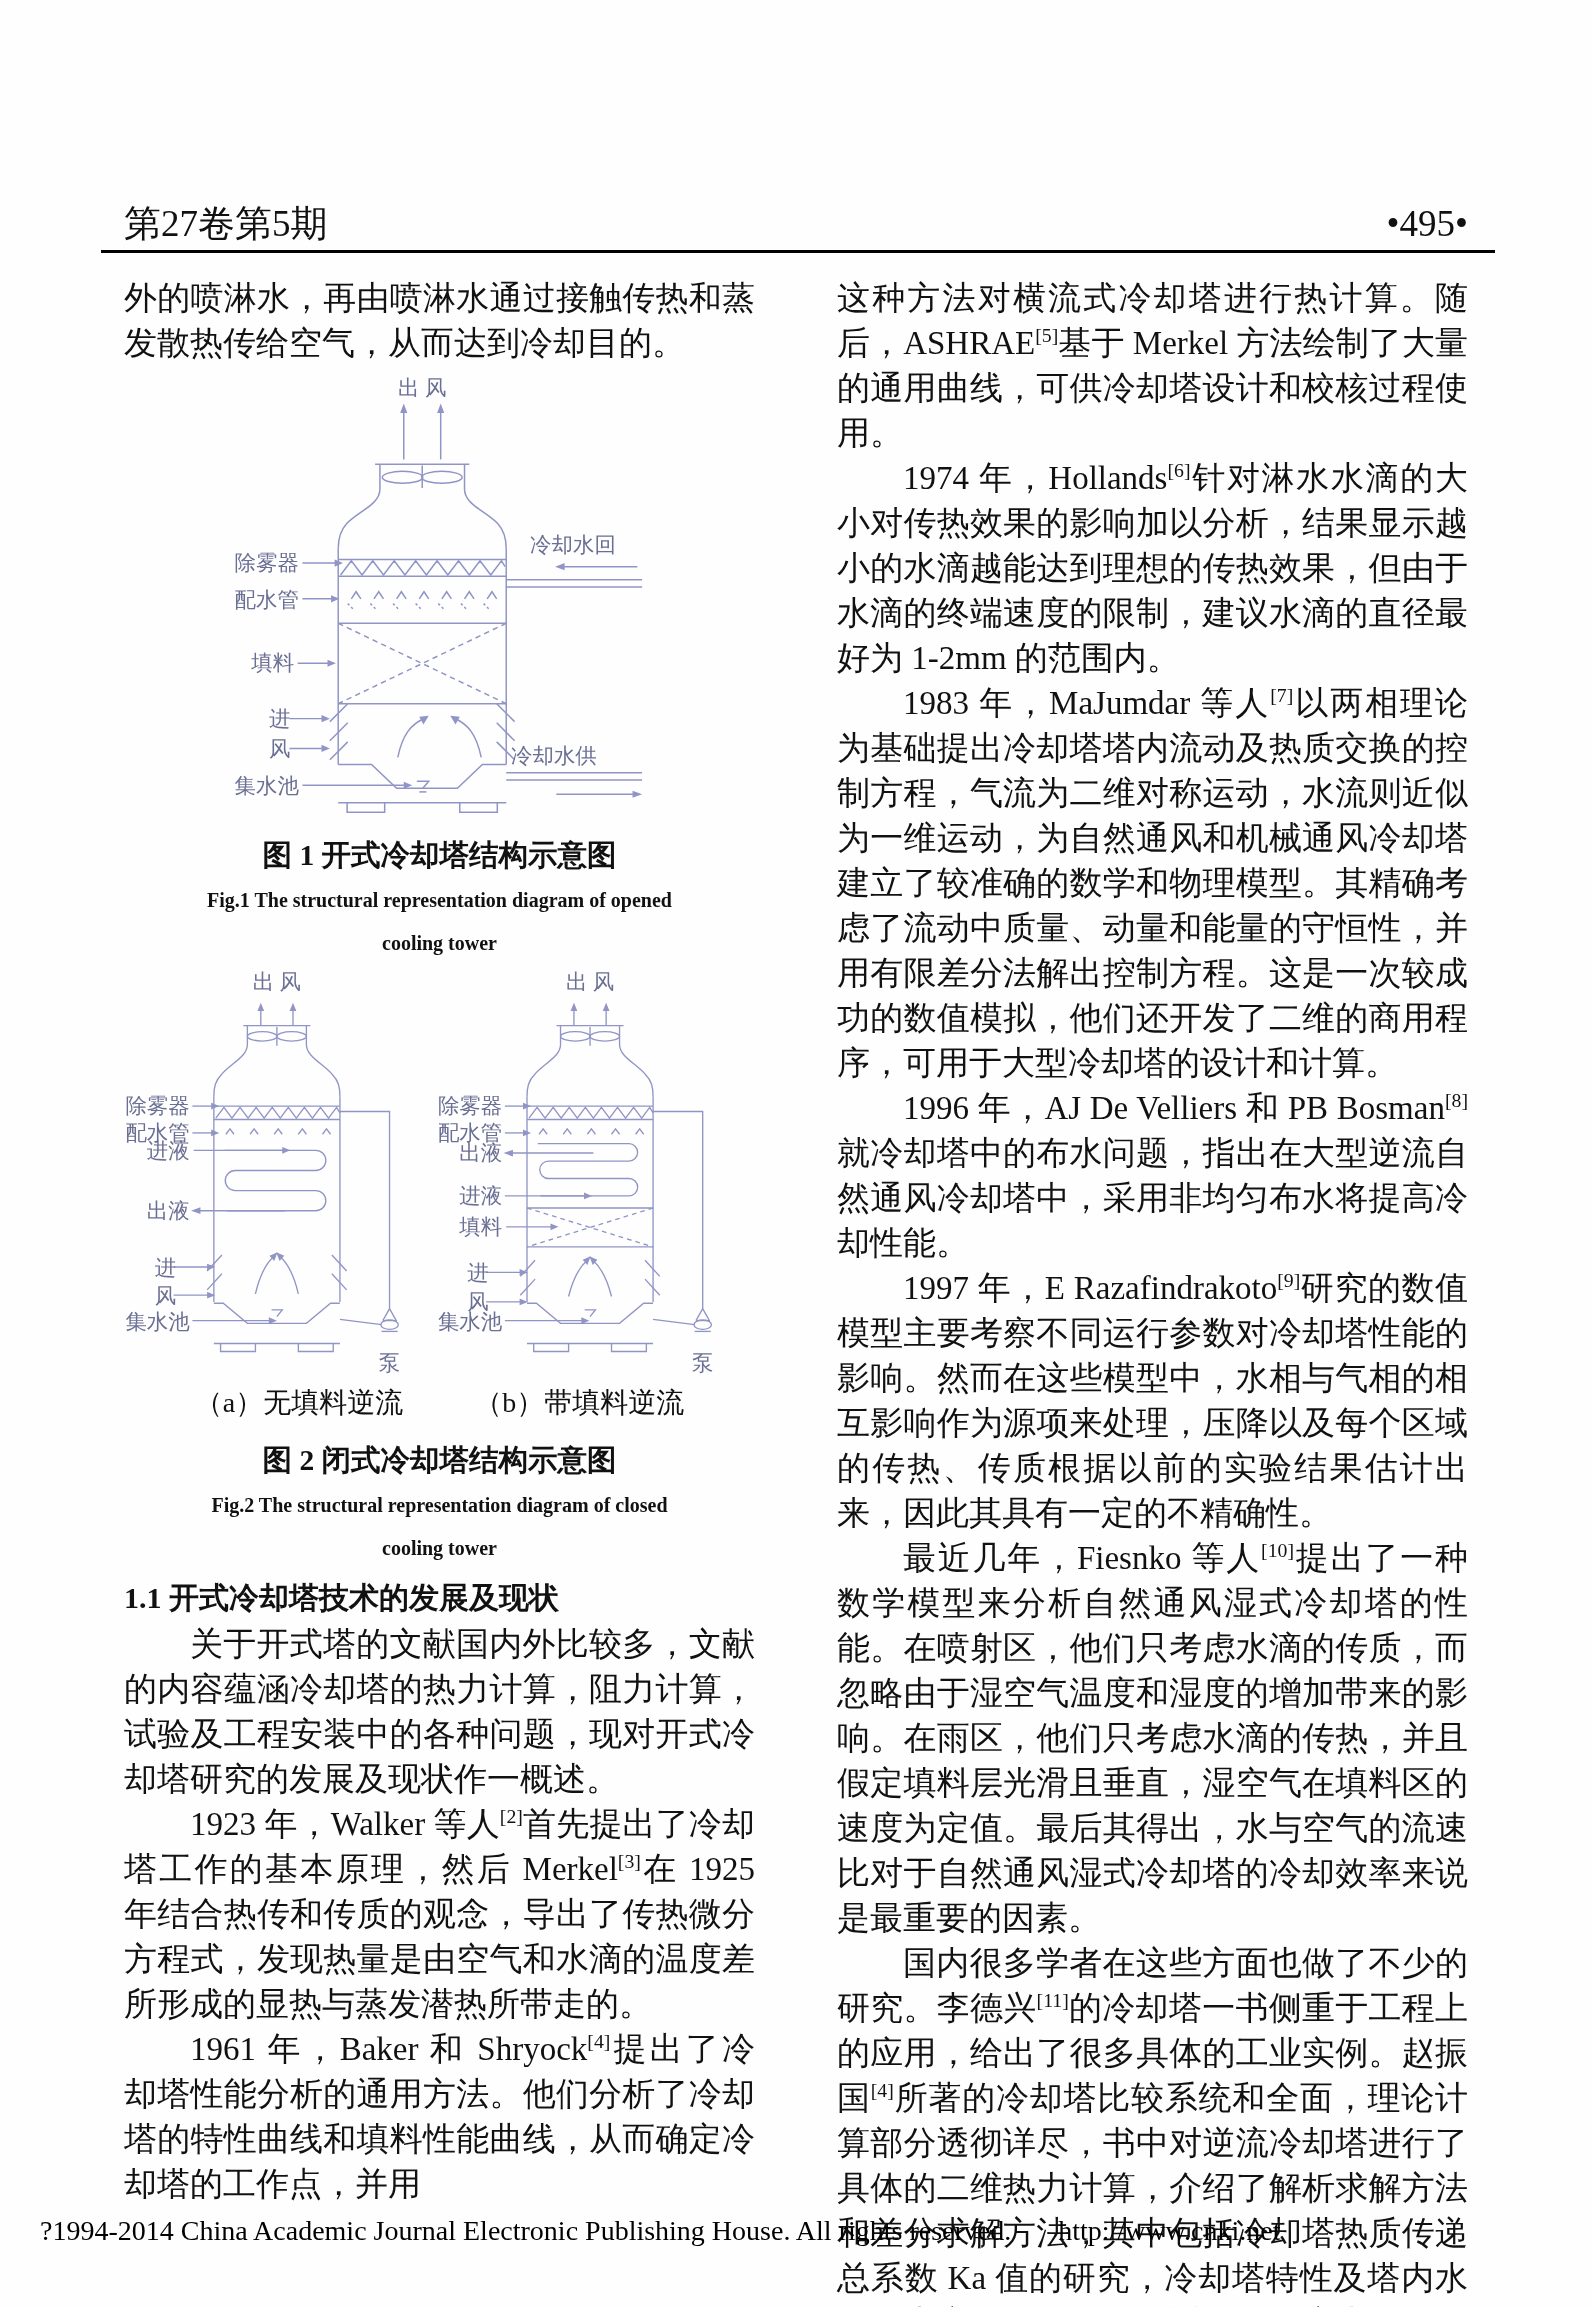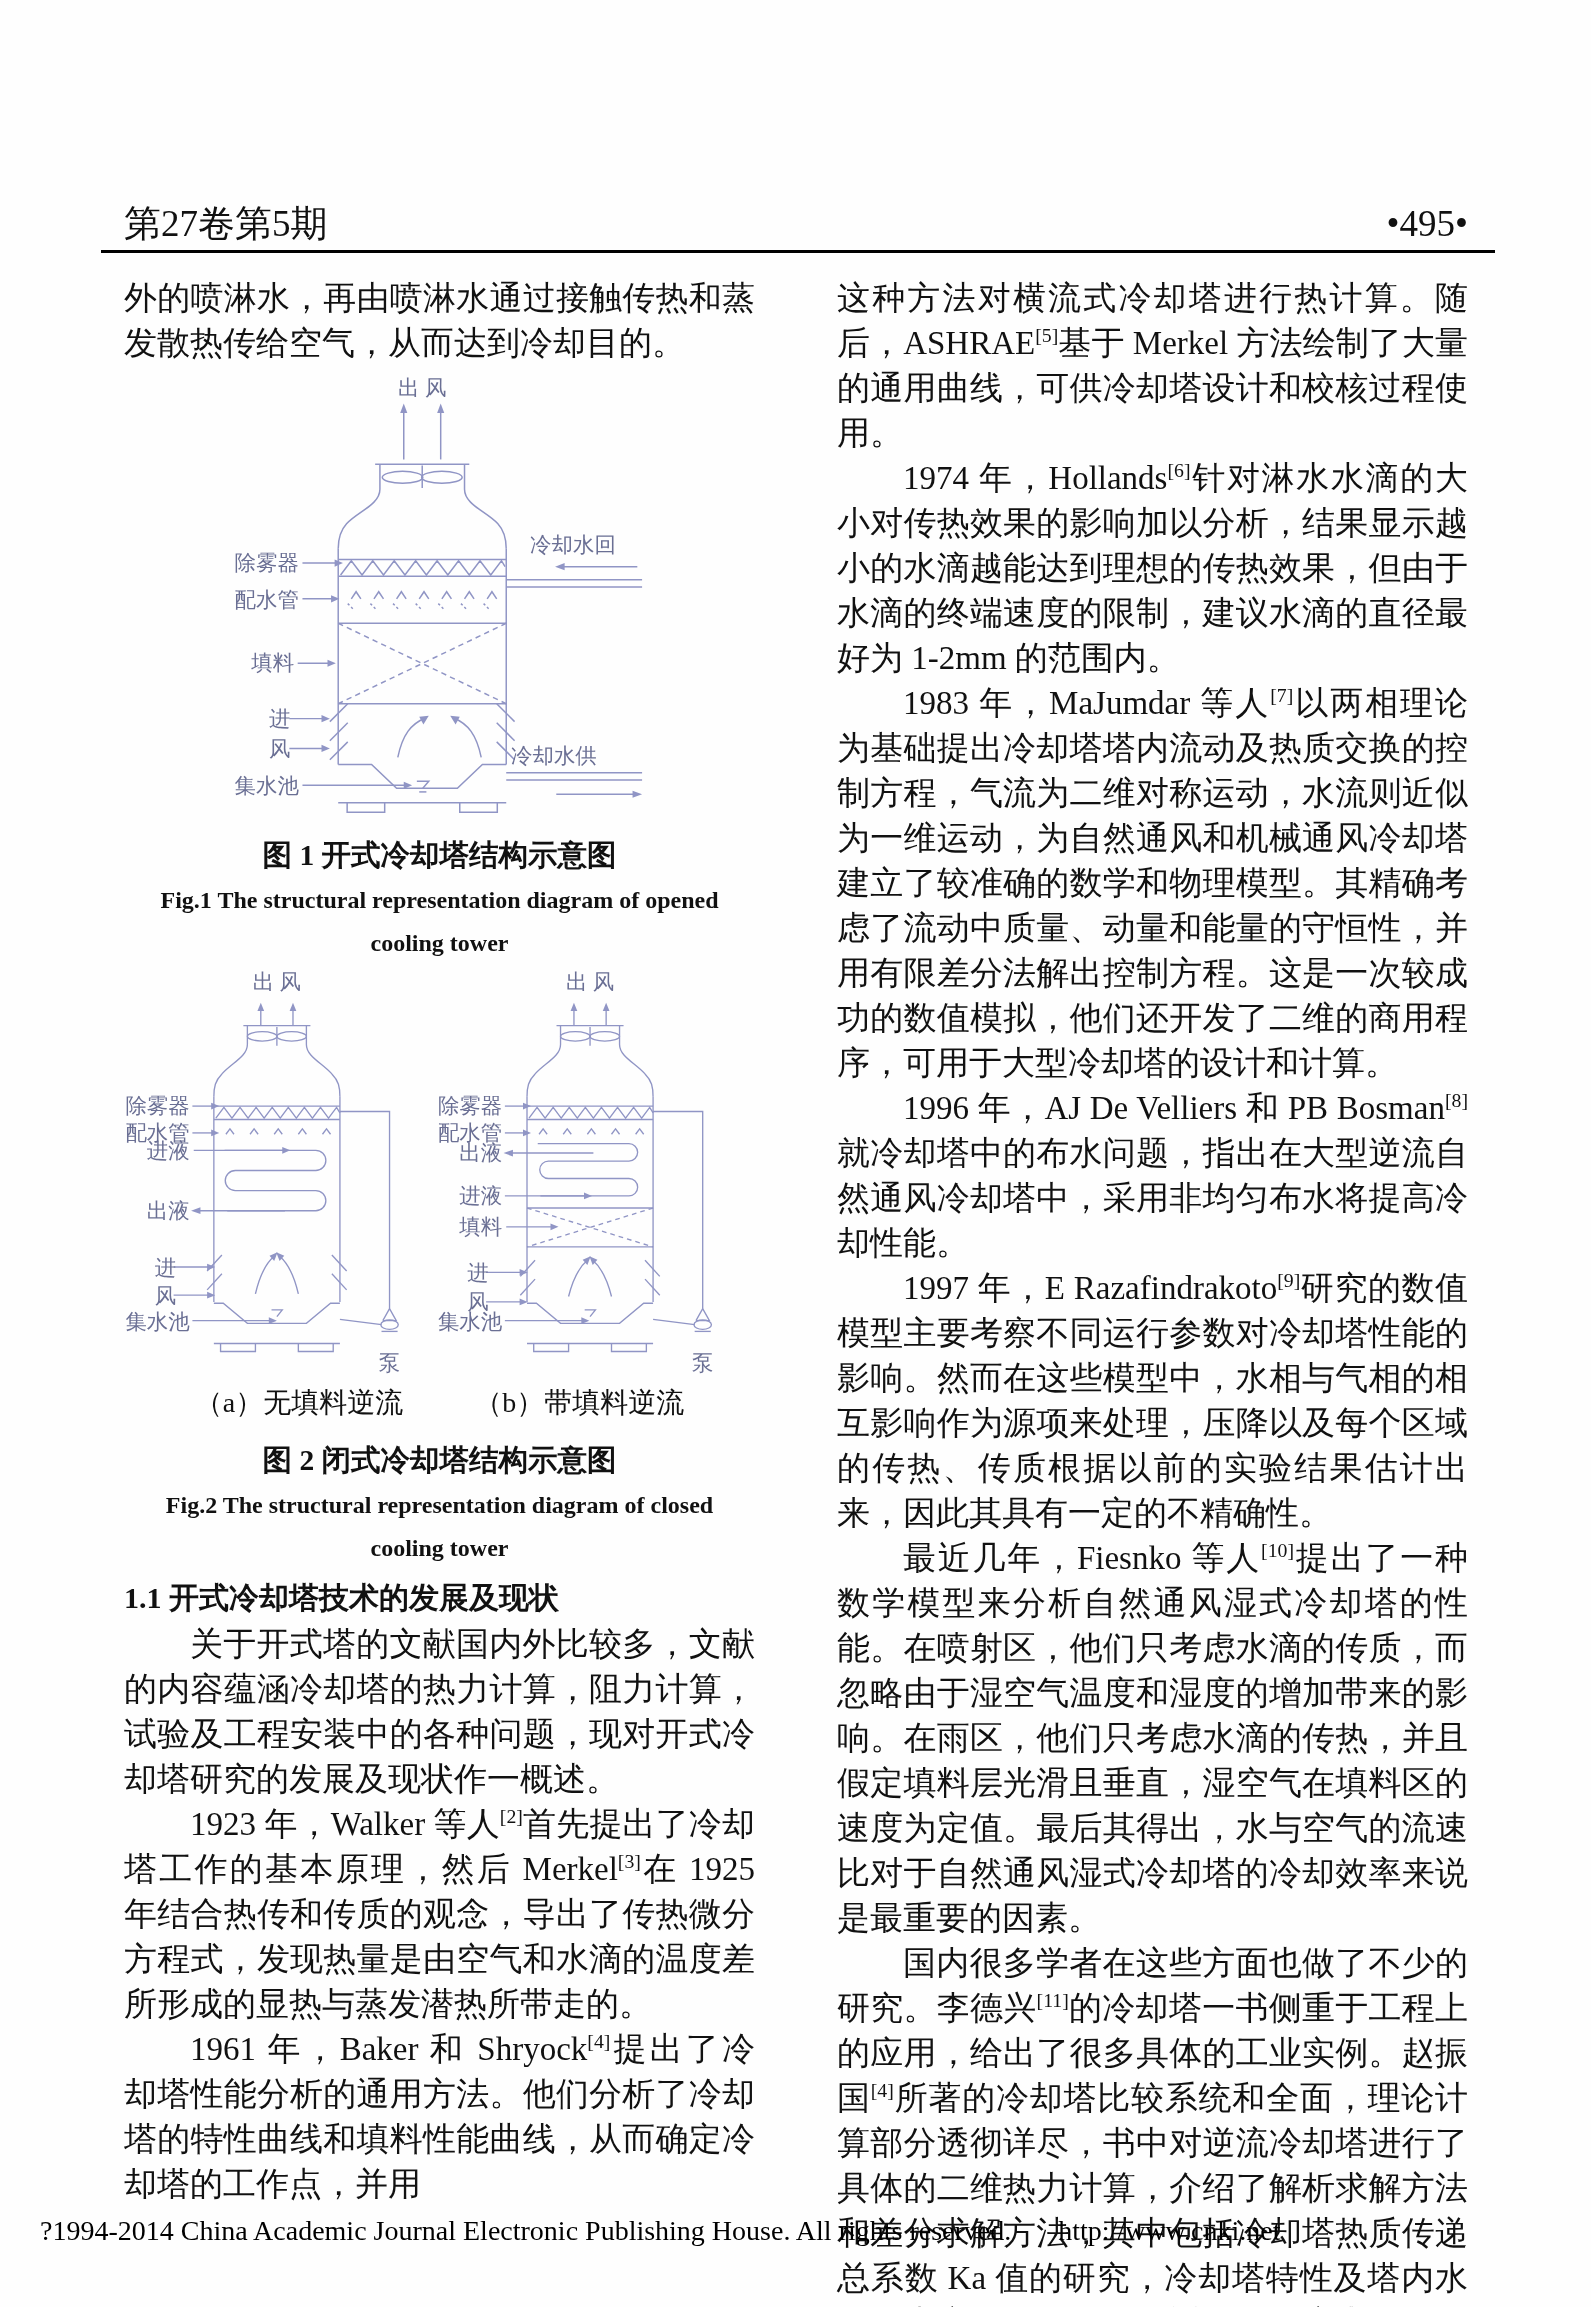--- a/index.html
+++ b/index.html
@@ -10,21 +10,21 @@
   .header .ht{flex:1;text-align:center;}
   .rule{position:absolute;left:101px;top:250px;width:1394px;border-top:3.4px solid #000;}
   .col{position:absolute;top:276px;width:631px;}
   .col-left{left:124px;}
   .col-right{left:837px;}
   p.para{margin:0;font-size:33px;line-height:45px;text-align:justify;}
   p.para.indent{text-indent:2em;}
   sup.ref{font-size:0.60em;vertical-align:super;line-height:0;}
   svg.fig{display:block;margin:4px auto 0 auto;}
   .cap-zh{text-align:center;font-weight:bold;font-size:29.5px;line-height:47px;margin-top:15px;}
-  .cap-en{text-align:center;font-weight:bold;font-size:24px;line-height:43px;}
+  .cap-en{text-align:center;font-weight:bold;font-size:20px;line-height:43px;}
   .subcaps{display:flex;justify-content:space-evenly;font-size:28px;line-height:39px;margin-top:1.3px;}
   .section-h{font-weight:bold;font-size:30px;line-height:48px;margin-top:4px;}
   .footer{position:absolute;left:40px;top:2215px;font-size:28px;color:#000000;white-space:nowrap;}
   .footer .url{margin-left:40px;}
   .figtext{font-family:"Liberation Serif","DejaVu Serif",serif;}
 </style>
 </head>
 <body>
 
 <div class="page">

